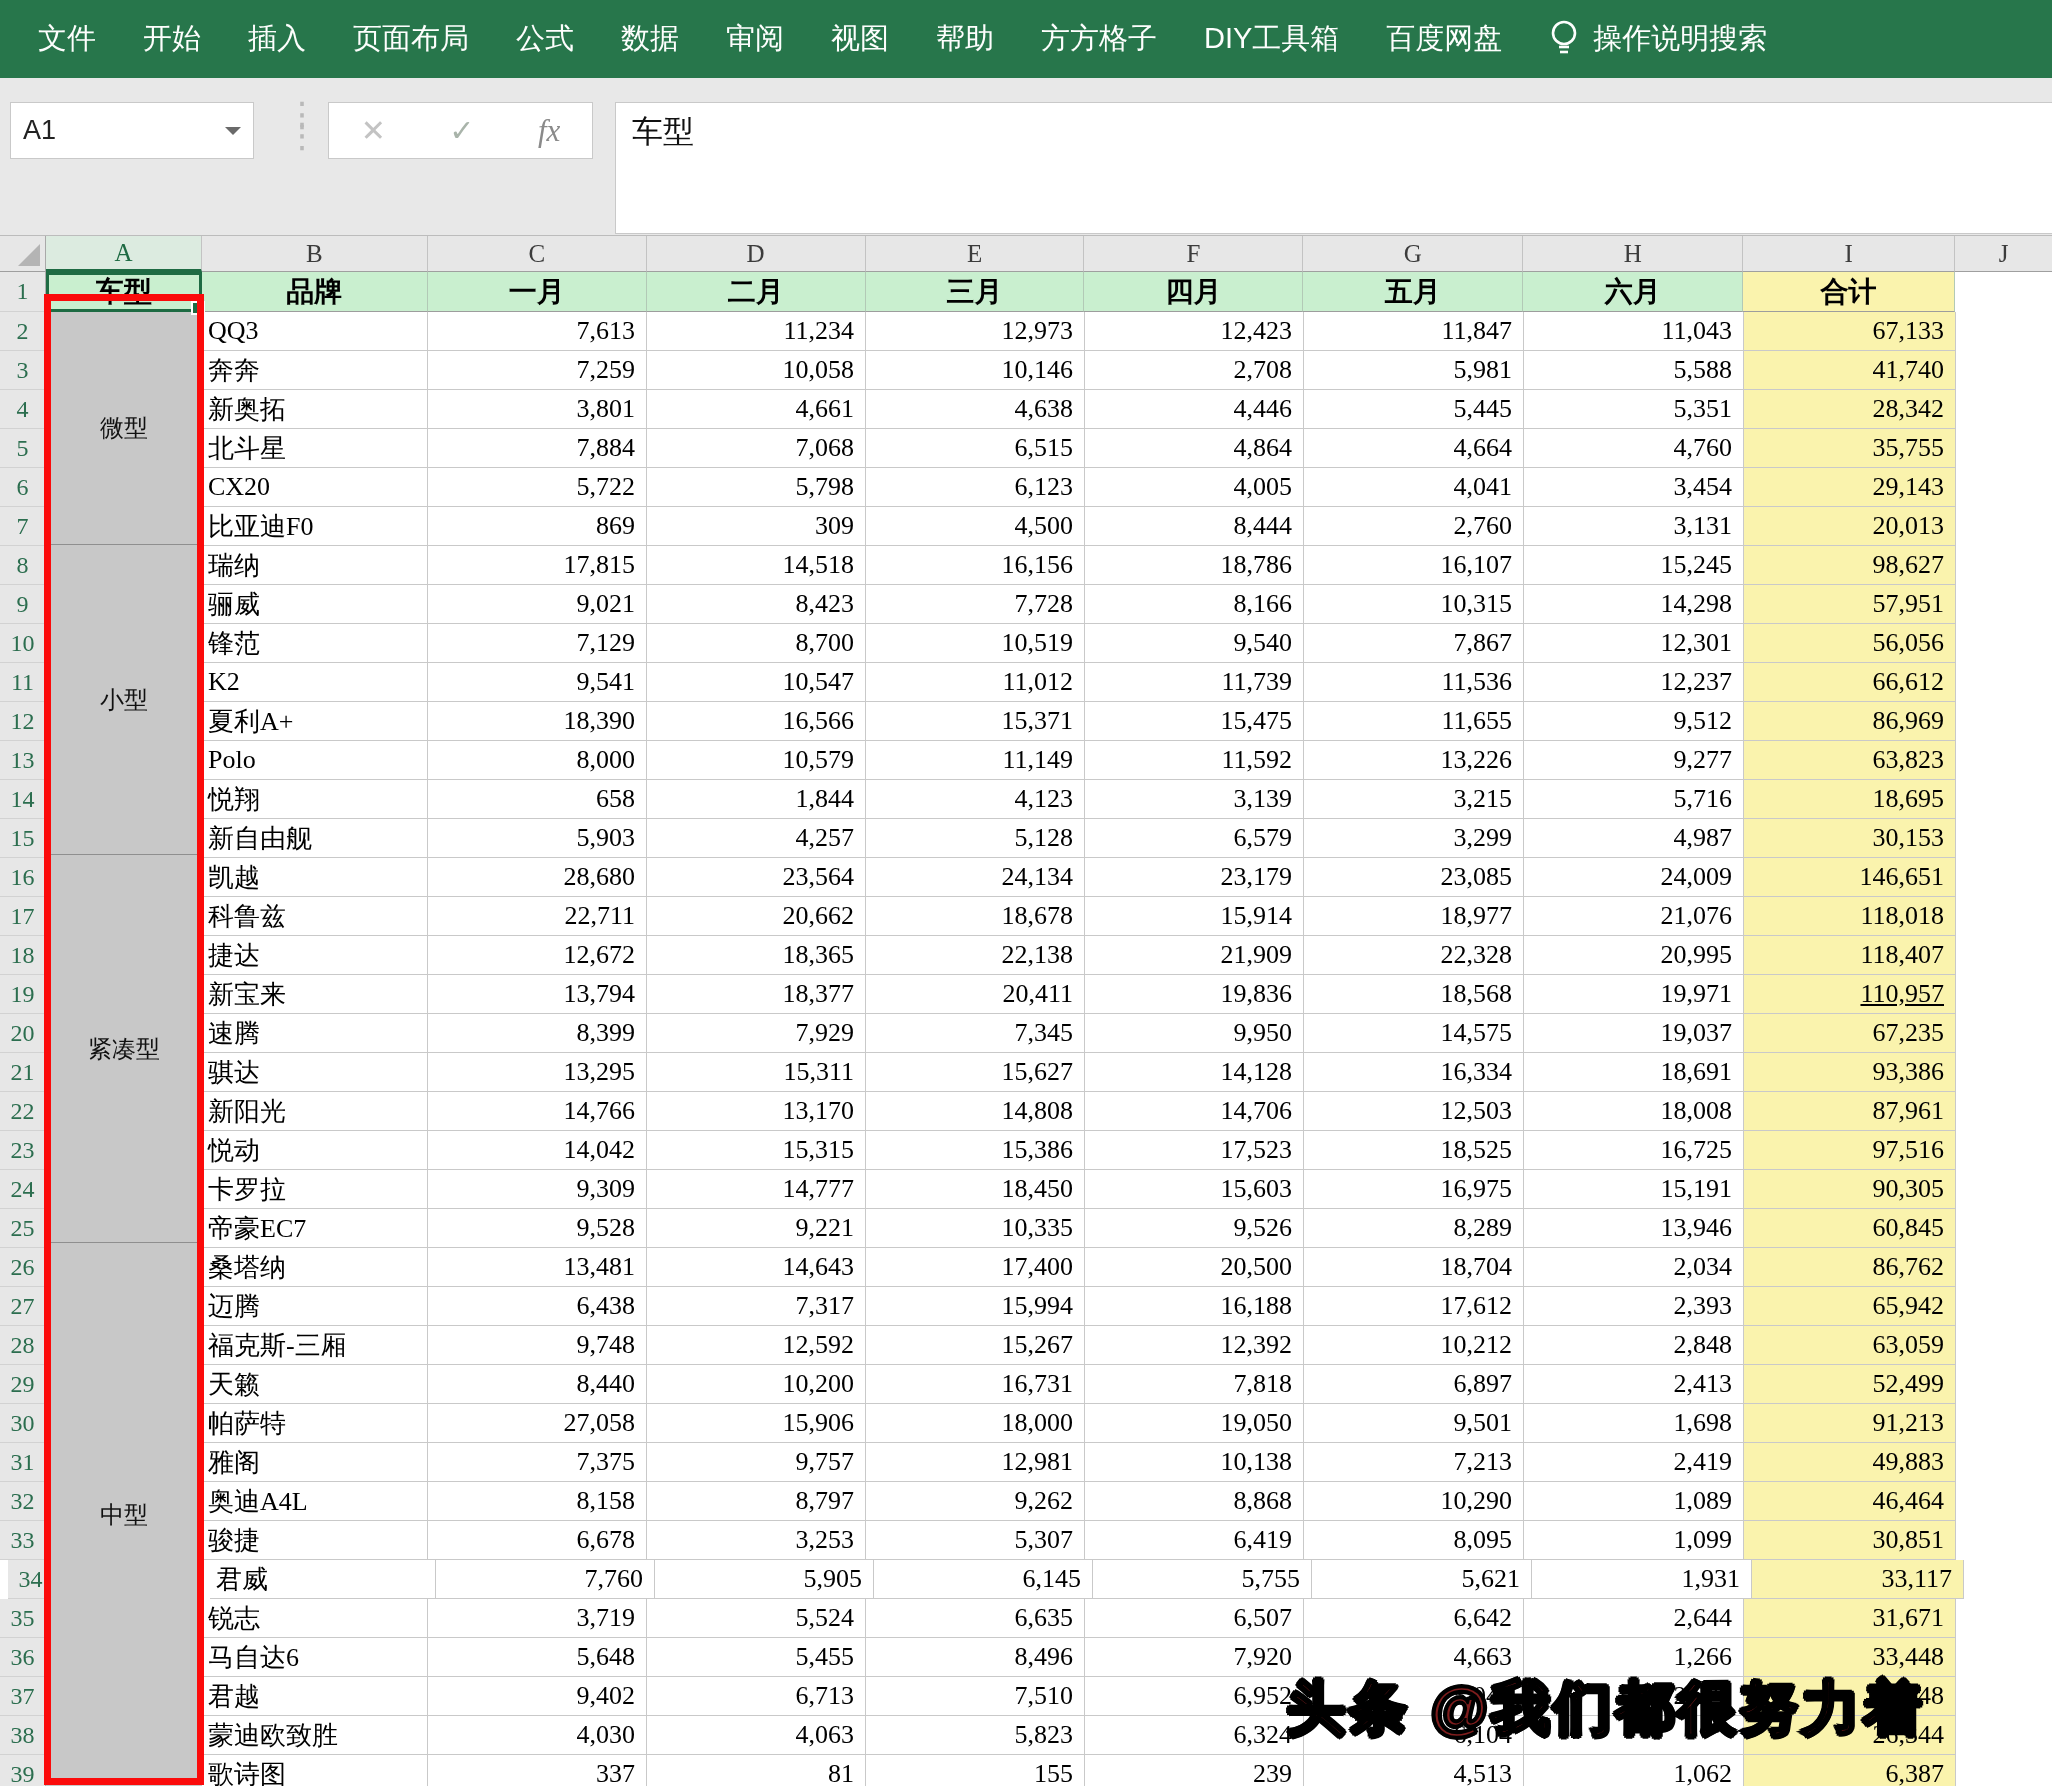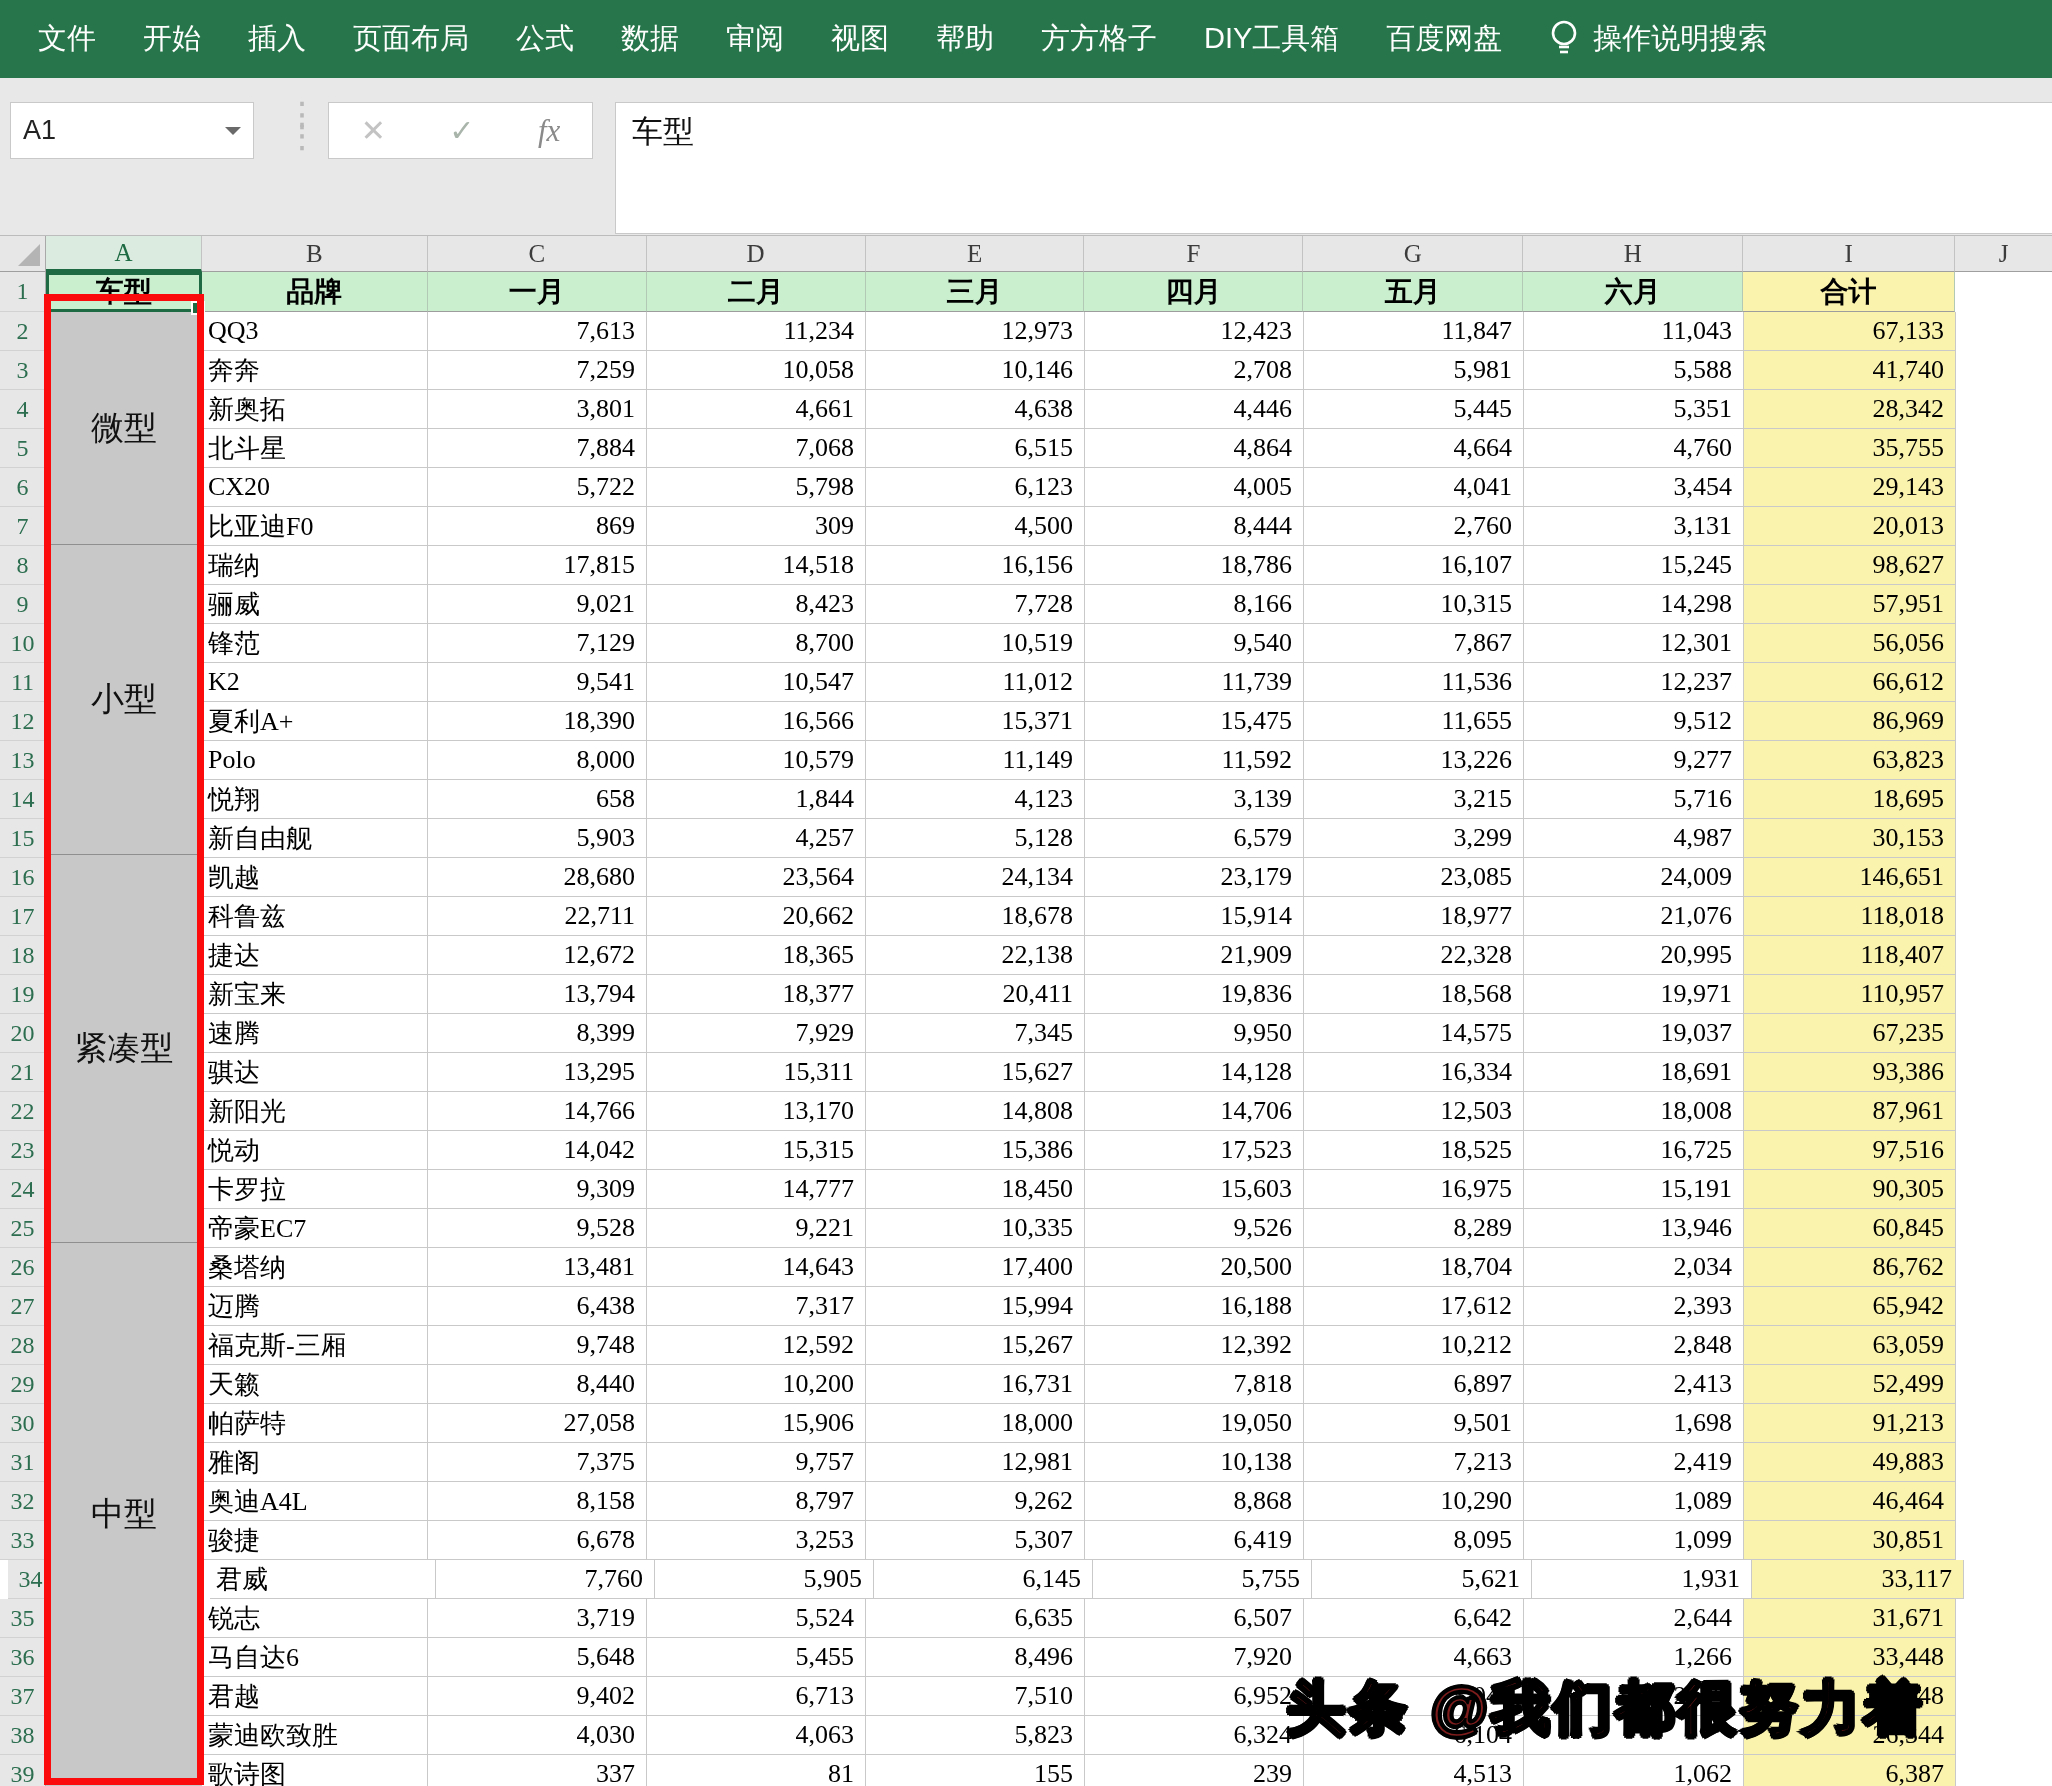--- a/index.html
+++ b/index.html
@@ -68,21 +68,21 @@
   .cell.brand{justify-content:flex-start;padding-left:6px;}
   .cell.num{justify-content:flex-end;padding-right:11px;}
   .cell.total{background:#faf3ad;}
   .cell.acol{background:transparent;border:none;}
   .cell.jcol{background:#fff;border:none;}
 
   
   .groups{position:absolute;left:46px;top:76px;width:156px;z-index:2;}
   .gcell{background:#c8c8c8;border-bottom:1px solid #8f8f8f;box-sizing:border-box;
          display:flex;align-items:center;justify-content:center;
-         font-family:"Liberation Serif","DejaVu Serif",serif;font-size:33px;color:#111;}
+         font-family:"Liberation Serif","DejaVu Serif",serif;font-size:24px;color:#111;}
   .gcell:last-child{border-bottom:none;}
 
   
   .a1{position:absolute;left:46px;top:36px;width:156px;height:40px;background:#c9efcf;
       border:3px solid #1e6b43;box-sizing:border-box;z-index:3;
       display:flex;align-items:center;justify-content:center;
       font-family:"Liberation Serif","DejaVu Serif",serif;font-size:28px;font-weight:600;color:#000;}
   .a1-handle{position:absolute;right:-6px;bottom:-6px;width:10px;height:10px;background:#1e6b43;
              border:2px solid #fff;}
 
@@ -395,21 +395,21 @@
         <div class="drow">
           <div class="gut" style="width: 46px;">19</div>
           <div class="cell acol" style="width: 156px;"></div>
           <div class="cell brand" style="width: 226px;">新宝来</div>
           <div class="cell num" style="width: 219px;">13,794</div>
           <div class="cell num" style="width: 219px;">18,377</div>
           <div class="cell num" style="width: 219px;">20,411</div>
           <div class="cell num" style="width: 219px;">19,836</div>
           <div class="cell num" style="width: 220px;">18,568</div>
           <div class="cell num" style="width: 220px;">19,971</div>
-          <div class="cell num total" style="width: 212px;">110,957</div>
+          <div class="cell num total" style="width: 212px; text-decoration: underline;">110,957</div>
           <div class="cell jcol" style="width: 98px;"></div>
         </div>
         <div class="drow">
           <div class="gut" style="width: 46px;">20</div>
           <div class="cell acol" style="width: 156px;"></div>
           <div class="cell brand" style="width: 226px;">速腾</div>
           <div class="cell num" style="width: 219px;">8,399</div>
           <div class="cell num" style="width: 219px;">7,929</div>
           <div class="cell num" style="width: 219px;">7,345</div>
           <div class="cell num" style="width: 219px;">9,950</div>

